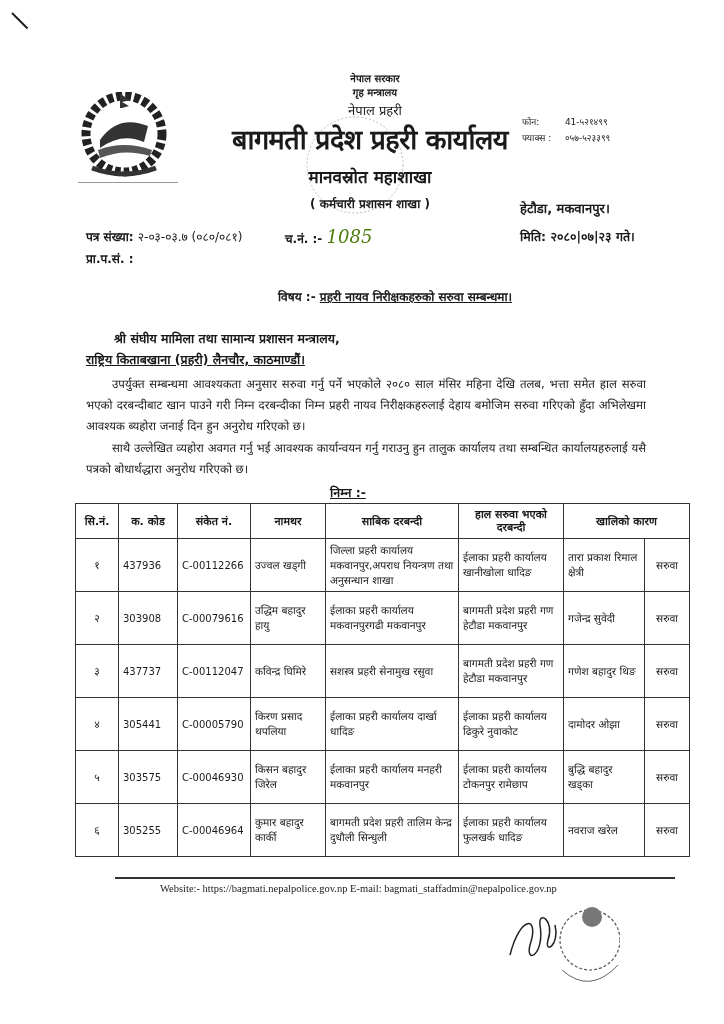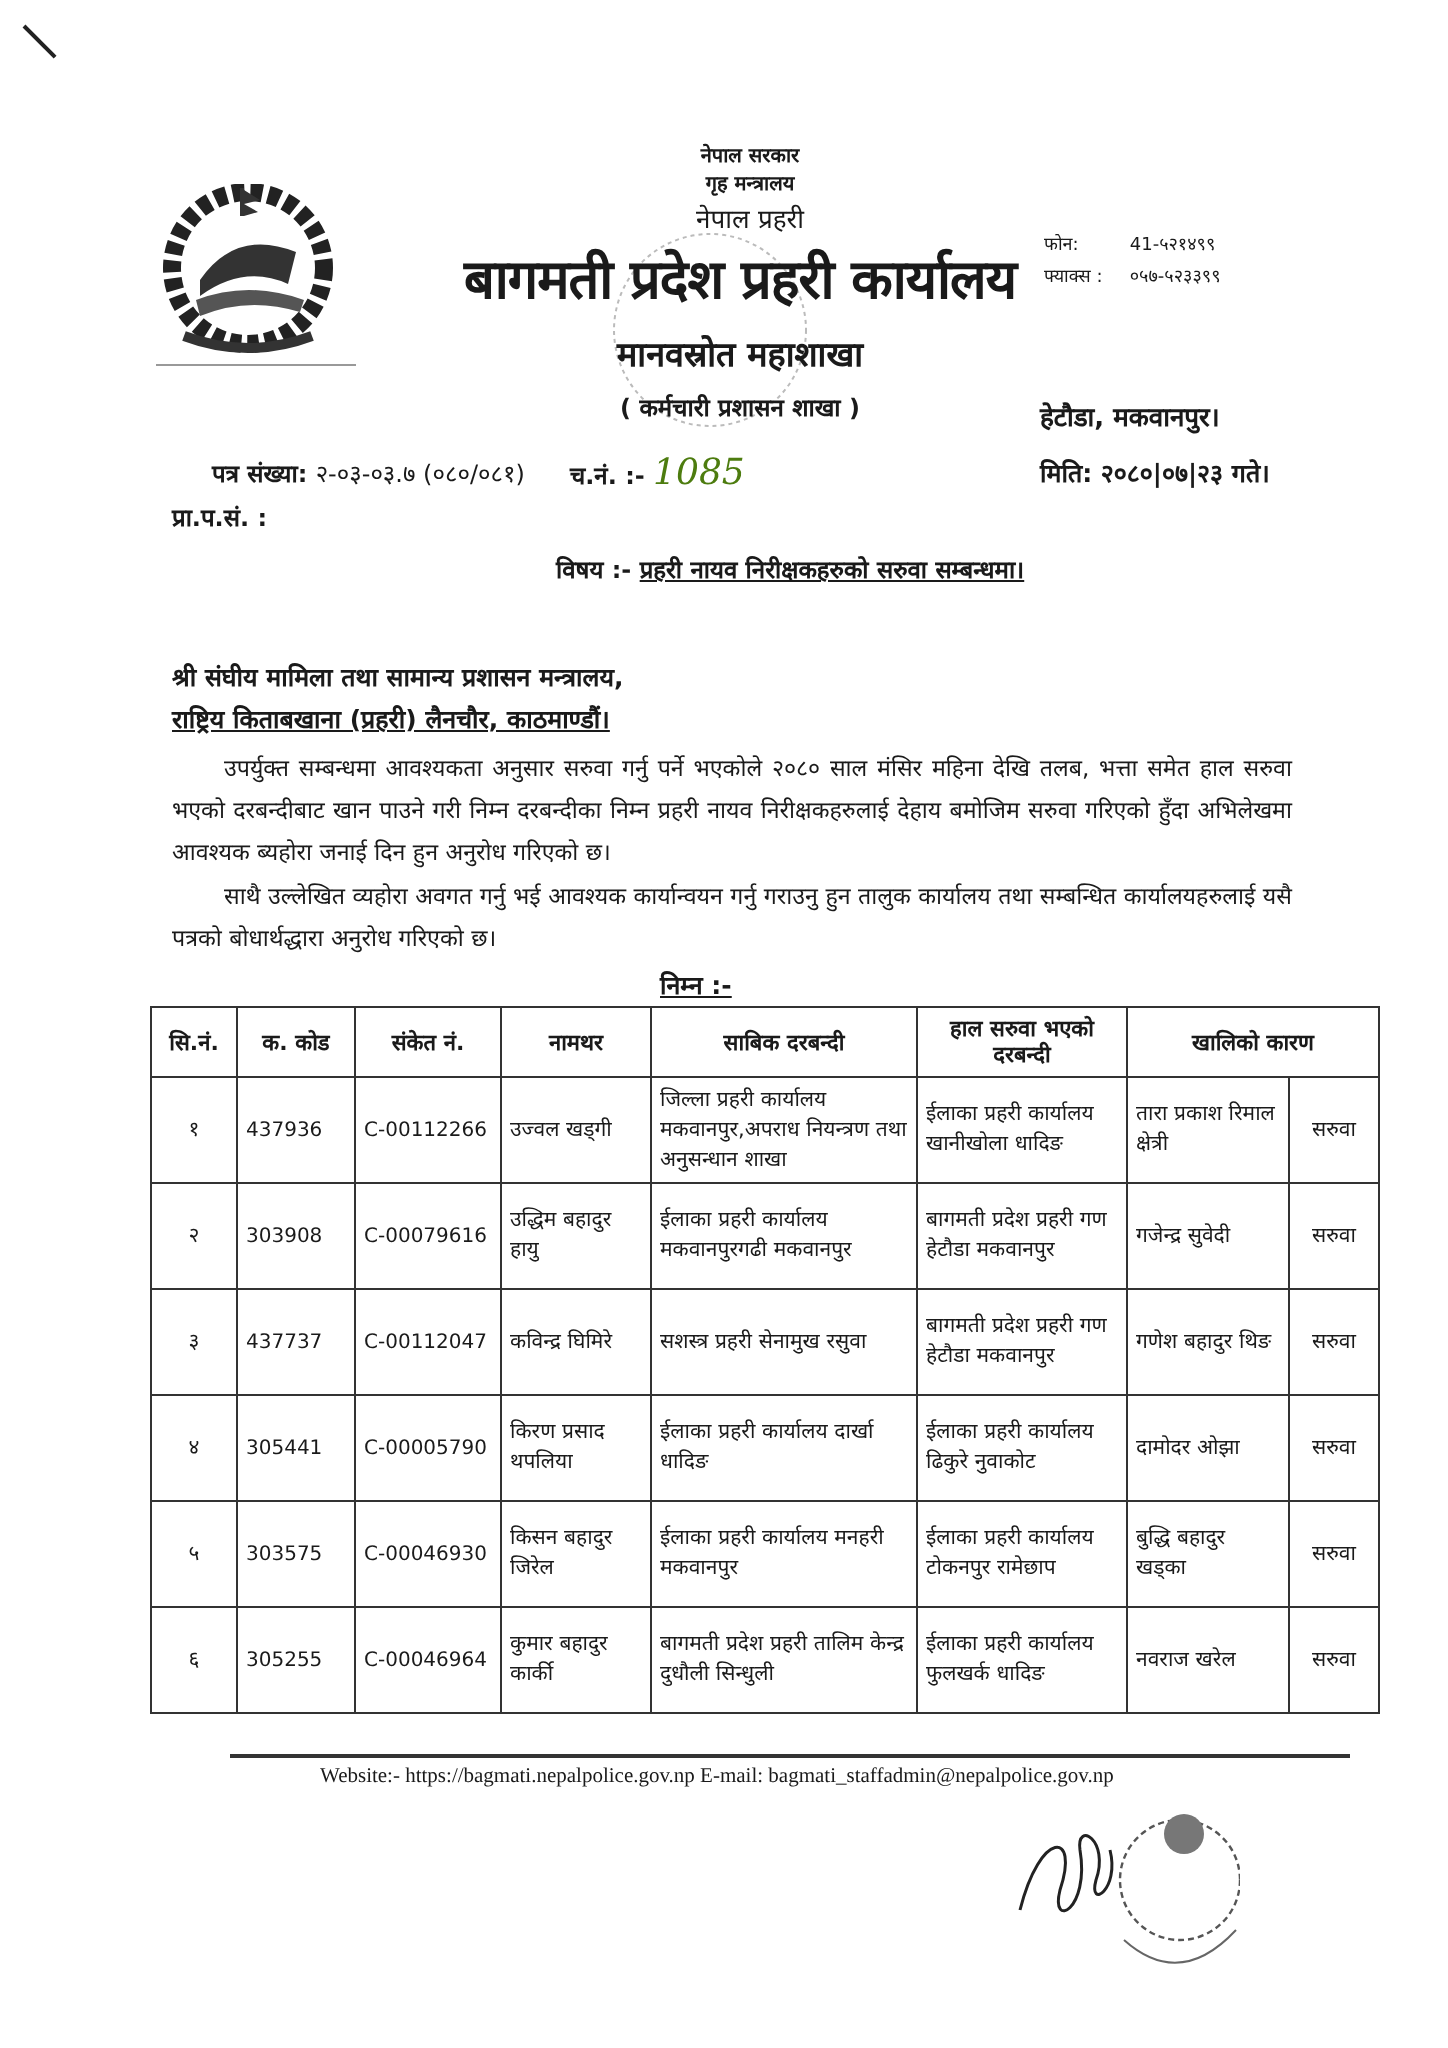--- a/index.html
+++ b/index.html
@@ -17,30 +17,30 @@
   .police { left: 300px; top: 104px; width: 150px; font-size: 13px; font-weight: normal; }
   .office-title { left: 200px; top: 120px; width: 340px; text-align: center; font-size: 27px; font-weight: bold; letter-spacing: -0.5px; }
   .division { left: 260px; top: 165px; width: 220px; text-align: center; font-size: 17px; font-weight: bold; }
   .branch { left: 280px; top: 195px; width: 180px; text-align: center; font-size: 12px; font-weight: bold; }
   .contact { left: 522px; font-size: 9px; }
   .contact .lbl { display: inline-block; width: 40px; margin-top: 20px; }
   .phone { top: 95px; }
   .fax { top: 111px; }
   .location { left: 520px; top: 199px; font-size: 13px; font-weight: bold; }
   .meta { font-size: 12px; font-weight: bold; }
-  .ref { left: 86px; top: 228px; margin-left: 20px; }
+  .ref { left: 86px; top: 228px; }
   .ref .val { font-weight: normal; }
   .darta { left: 285px; top: 226px; }
   .darta .hand { font-family: "DejaVu Serif", serif; font-style: italic; font-weight: normal; font-size: 18px; color: #4d7c0f; }
   .date { left: 520px; top: 228px; font-size: 12.5px; }
   .prapasa { left: 86px; top: 250px; }
-  .subject { left: 278px; top: 276px; font-size: 12px; font-weight: bold; }
+  .subject { left: 278px; top: 288px; font-size: 12px; font-weight: bold; }
   .subject .u { text-decoration: underline; }
   .addr { left: 86px; font-size: 12.5px; font-weight: bold; }
-  .addr1 { top: 330px; }
+  .addr1 { top: 330px; margin-left: 28px; }
   .addr2 { top: 351px; text-decoration: underline; }
   .body-text { left: 86px; width: 560px; font-size: 11.6px; line-height: 21px; text-align: justify; }
   .p1 { top: 374px; text-indent: 26px; }
   .p2 { top: 438px; text-indent: 26px; }
   .nimna { left: 330px; top: 484px; font-size: 12.5px; font-weight: bold; text-decoration: underline; }
   table.t { position: absolute; left: 75px; top: 503px; border-collapse: collapse; font-size: 10.5px; border-radius: 13px; }
   table.t th, table.t td { border: 1.2px solid #333; padding: 2px 4px; vertical-align: middle; }
   table.t th { font-weight: bold; font-size: 11px; text-align: center; height: 30px; line-height: 13px; }
   table.t td { line-height: 15px; }
   table.t td.c { text-align: center; }

